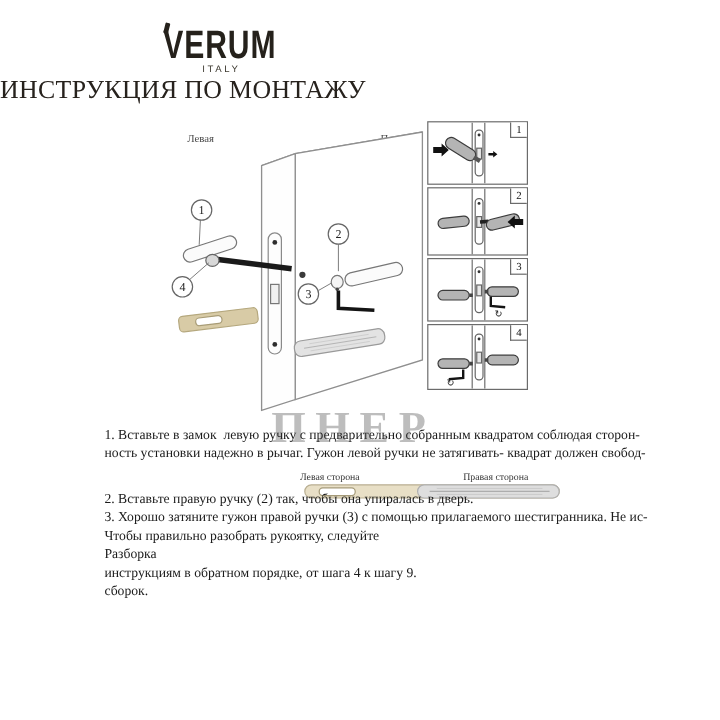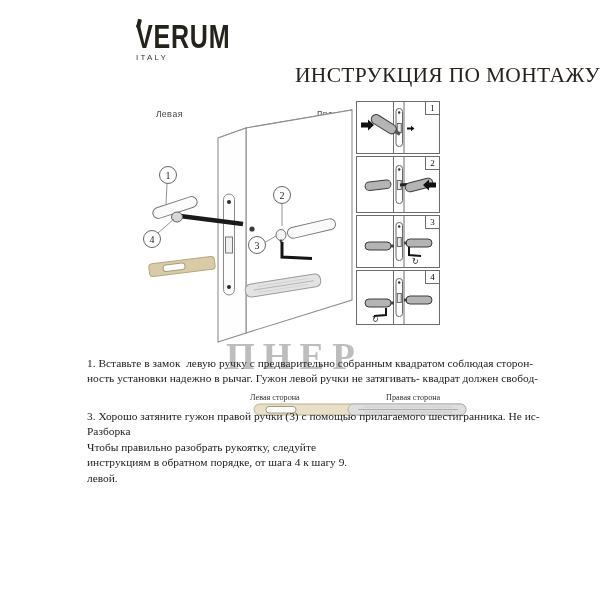--- a/index.html
+++ b/index.html
@@ -13,31 +13,31 @@
   .brand-name{
     left:136px;top:22px;font-family:"Liberation Sans",sans-serif;
     font-weight:700;font-size:33px;line-height:30px;letter-spacing:1px;
     color:#25211b;transform:scaleX(0.76);transform-origin:left top;white-space:pre;
   }
   .brand-accent{
     left:137px;top:19px;width:4px;height:9px;background:#25211b;
     border-radius:1px;transform:rotate(14deg);
   }
   .brand-country{
-    left:136px;top:53px;width:97px;text-align:left;
+    left:136px;top:53px;width:97px;text-align:center;
     font-family:"Liberation Sans",sans-serif;font-size:8px;
     letter-spacing:2.2px;color:#3c382f;
   }
 
   .page-title{
-    left:0;top:63px;width:600px;text-align:right;
+    left:0;top:63px;width:600px;text-align:left;
     font-size:21.5px;letter-spacing:0.3px;color:#27221d;white-space:pre;
   }
 
-  .diagram-label{font-size:9px;color:#4a4a4a;white-space:pre;font-family:Liberation Mono, monospace;}
+  .diagram-label{font-size:9px;color:#4a4a4a;white-space:pre;}
 
   #main-svg{left:130px;top:95px;z-index:1;}
 
   .watermark{
     left:226px;top:244px;z-index:2;font-family:Liberation Serif, serif;
     font-weight:700;font-size:37px;line-height:45px;letter-spacing:8px;
     color:#404040;opacity:.34;white-space:pre;
   }
 
   
@@ -225,23 +225,24 @@
     <line x1="116" y1="16" x2="204" y2="16" stroke="#c6c6c6" stroke-width="0.7"></line>
     <line x1="116" y1="21" x2="204" y2="21" stroke="#c6c6c6" stroke-width="0.7"></line>
     <rect x="18" y="15.5" width="30" height="6.5" rx="3" fill="#ffffff" stroke="#a59a78"></rect>
   </g>
 </svg>
 
 <div class="abs text-block">
   <div class="ln">1. Вставьте в замок  левую ручку с предварительно собранным квадратом соблюдая сторон-</div>
   <div class="ln">ность установки надежно в рычаг. Гужон левой ручки не затягивать- квадрат должен свобод-</div>
   <div class="spacer"></div>
+  <div class="ln">2. Вставьте правую ручку (2) так, чтобы она упиралась в дверь.</div>
   <div class="ln">3. Хорошо затяните гужон правой ручки (3) с помощью прилагаемого шестигранника. Не ис-</div>
+  <div class="ln">Чтобы правильно разобрать рукоятку, следуйте</div>
   <div class="ln">Разборка</div>
-  <div class="ln">Чтобы правильно разобрать рукоятку, следуйте</div>
   <div class="ln">инструкциям в обратном порядке, от шага 4 к шагу 9.</div>
-  <div class="ln">левой.</div>
+  <div class="ln">сборок.</div>
 </div>
 
 <div class="abs nuda">
   <div>nu</div>
   
 </div>
 
 </body></html>

